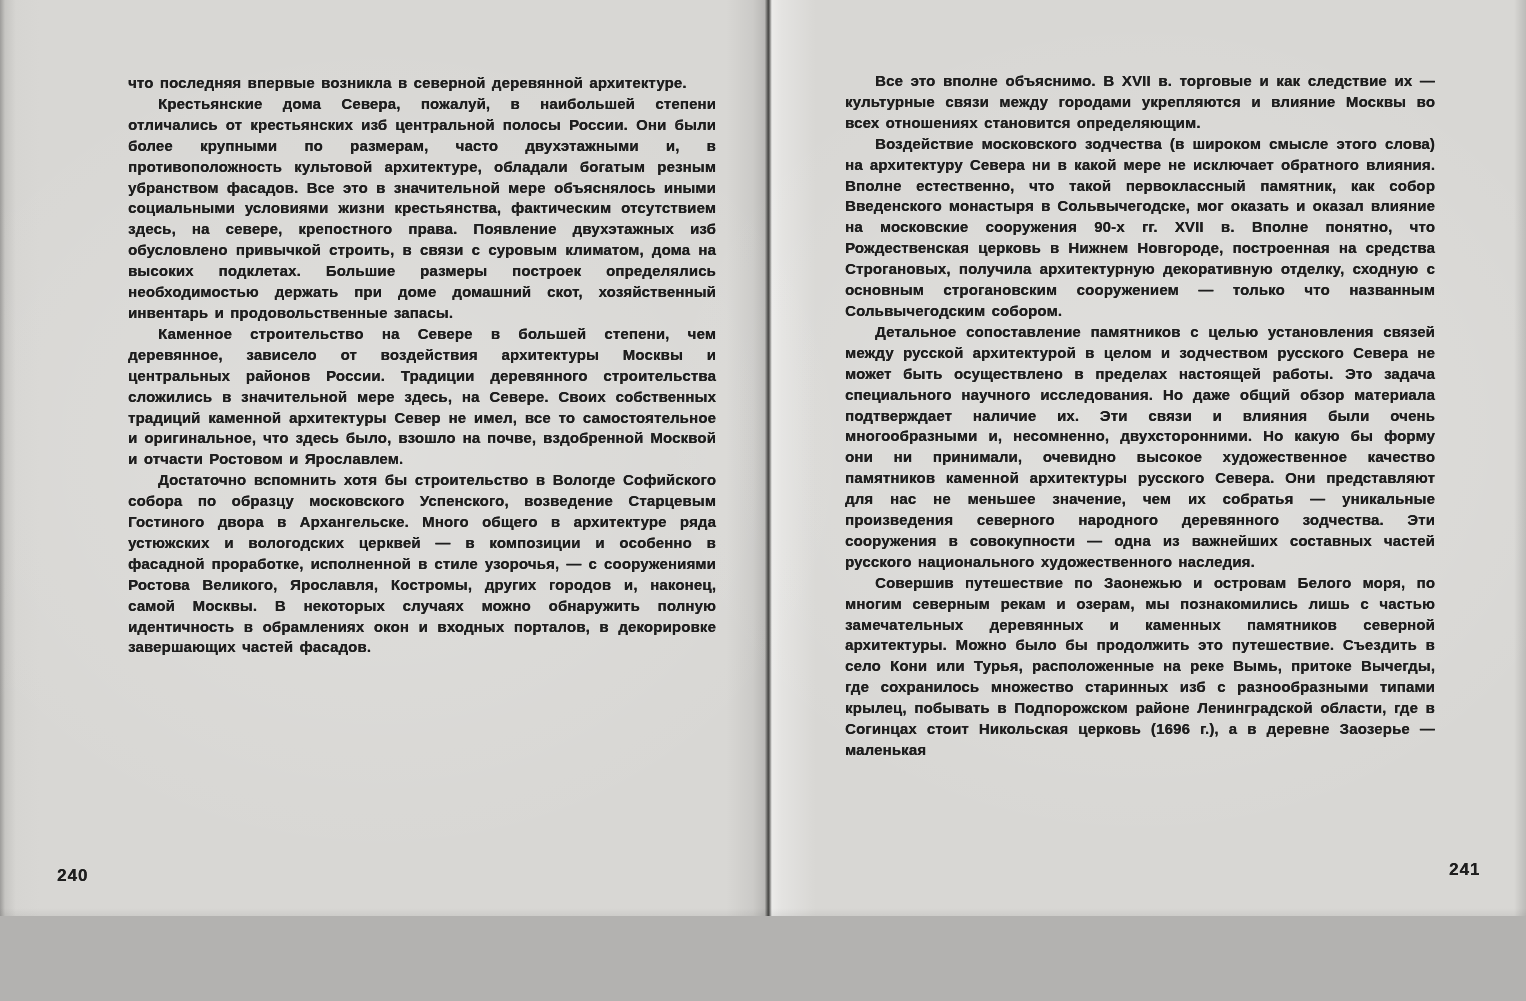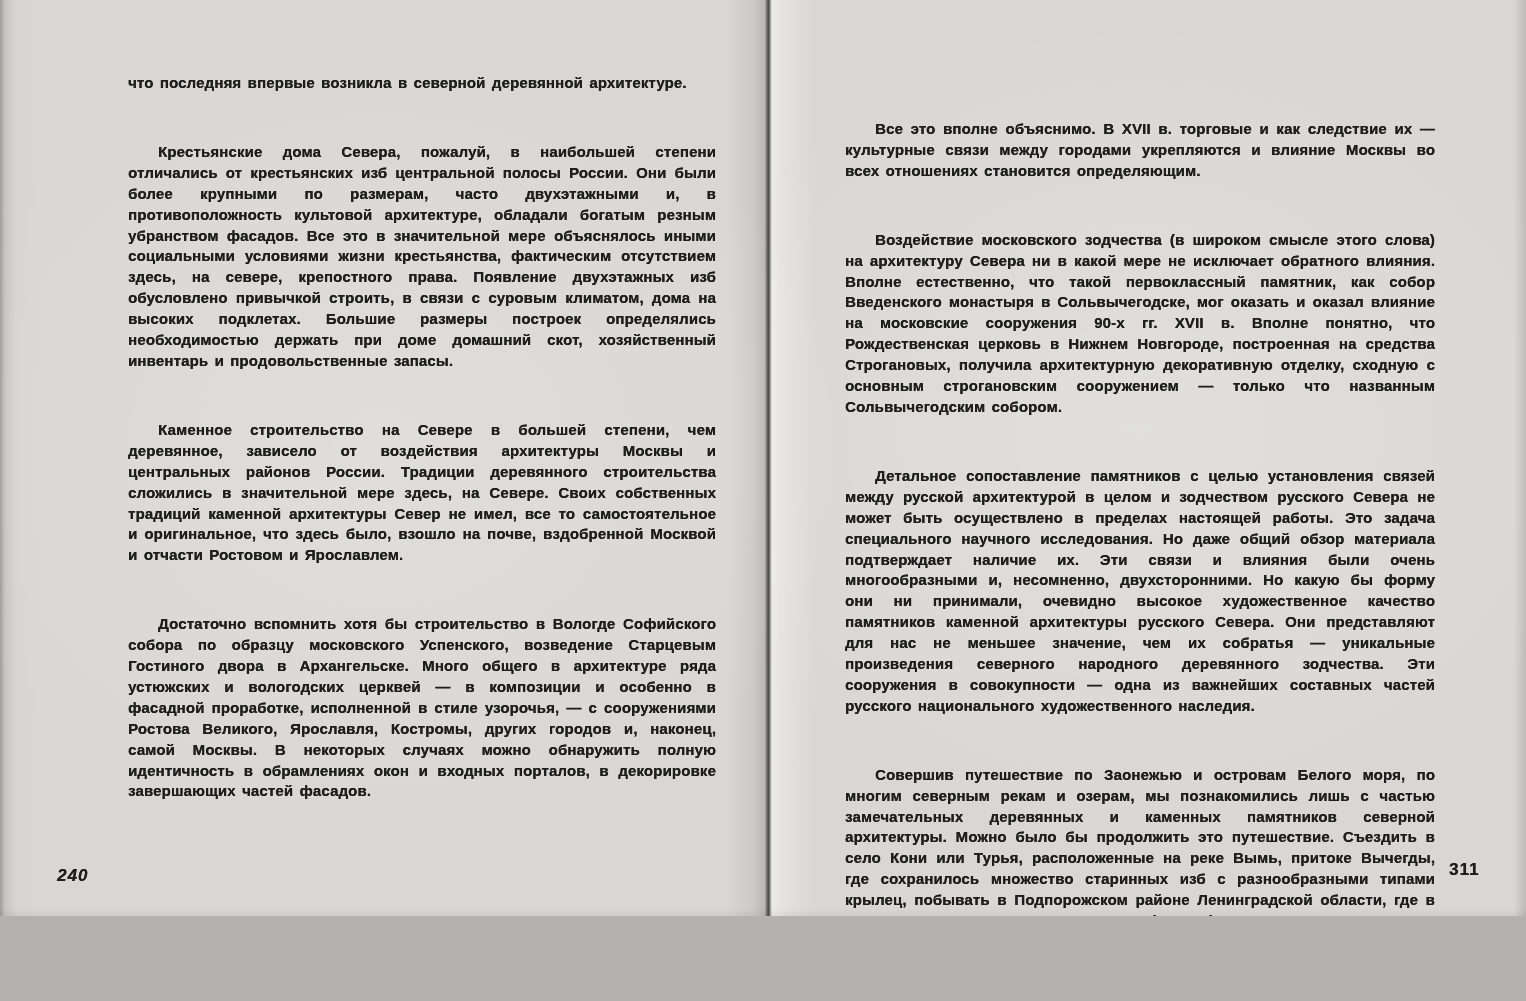--- a/index.html
+++ b/index.html
@@ -40,29 +40,29 @@
   .page-text p {
     margin:0;
     text-align:justify;
     font-size:15px;
     line-height:20.9px;
     font-weight:600;
     word-spacing:2px;
     letter-spacing:0.15px;
     text-shadow:0.2px 0 0 currentColor;
   }
-  .page-text p.ind { text-indent:30px;margin-top:48px; }
+  .page-text p.ind { text-indent:30px; }
   .pagenum {
     position:absolute;
     font-size:17px;
     font-weight:600;
     letter-spacing:1px;
     text-shadow:0.2px 0 0 currentColor;
   }
-  .pagenum.left  { left:57px;  top:866px;font-style:italic; }
+  .pagenum.left  { left:57px;  top:866px; }
   .pagenum.right { left:1449px; top:860px; }
 </style>
 </head>
 <body>
 
 <div class="spread">
 
   <div class="page-text left">
     <p class="cont">что последняя впервые возникла в северной деревянной архитектуре.</p>
     <p class="ind">Крестьянские дома Севера, пожалуй, в наибольшей степени отличались от крестьянских изб центральной полосы России. Они были более крупными по размерам, часто двухэтажными и, в противоположность культовой архитектуре, обладали богатым резным убранством фасадов. Все это в значительной мере объяснялось иными социальными условиями жизни крестьянства, фактическим отсутствием здесь, на севере, крепостного права. Появление двухэтажных изб обусловлено привычкой строить, в связи с суровым климатом, дома на высоких подклетах. Большие размеры построек определялись необходимостью держать при доме домашний скот, хозяйственный инвентарь и продовольственные запасы.</p>
@@ -71,19 +71,19 @@
   </div>
 
   <div class="page-text right">
     <p class="ind">Все это вполне объяснимо. В XVII в. торговые и как следствие их — культурные связи между городами укрепляются и влияние Москвы во всех отношениях становится определяющим.</p>
     <p class="ind">Воздействие московского зодчества (в широком смысле этого слова) на архитектуру Севера ни в какой мере не исключает обратного влияния. Вполне естественно, что такой первоклассный памятник, как собор Введенского монастыря в Сольвычегодске, мог оказать и оказал влияние на московские сооружения 90-х гг. XVII в. Вполне понятно, что Рождественская церковь в Нижнем Новгороде, построенная на средства Строгановых, получила архитектурную декоративную отделку, сходную с основным строгановским сооружением — только что названным Сольвычегодским собором.</p>
     <p class="ind">Детальное сопоставление памятников с целью установления связей между русской архитектурой в целом и зодчеством русского Севера не может быть осуществлено в пределах настоящей работы. Это задача специального научного исследования. Но даже общий обзор материала подтверждает наличие их. Эти связи и влияния были очень многообразными и, несомненно, двухсторонними. Но какую бы форму они ни принимали, очевидно высокое художественное качество памятников каменной архитектуры русского Севера. Они представляют для нас не меньшее значение, чем их собратья — уникальные произведения северного народного деревянного зодчества. Эти сооружения в совокупности — одна из важнейших составных частей русского национального художественного наследия.</p>
     <p class="ind">Совершив путешествие по Заонежью и островам Белого моря, по многим северным рекам и озерам, мы познакомились лишь с частью замечательных деревянных и каменных памятников северной архитектуры. Можно было бы продолжить это путешествие. Съездить в село Кони или Турья, расположенные на реке Вымь, притоке Вычегды, где сохранилось множество старинных изб с разнообразными типами крылец, побывать в Подпорожском районе Ленинградской области, где в Согинцах стоит Никольская церковь (1696 г.), а в деревне Заозерье — маленькая</p>
   </div>
 
   <div class="pagenum left">240</div>
-  <div class="pagenum right">311</div>
+  <div class="pagenum right">241</div>
 
   <div class="gutter"></div>
   <div class="edge-right"></div>
   <div class="edge-bottom"></div>
 
 </div>
 
 </body></html>

